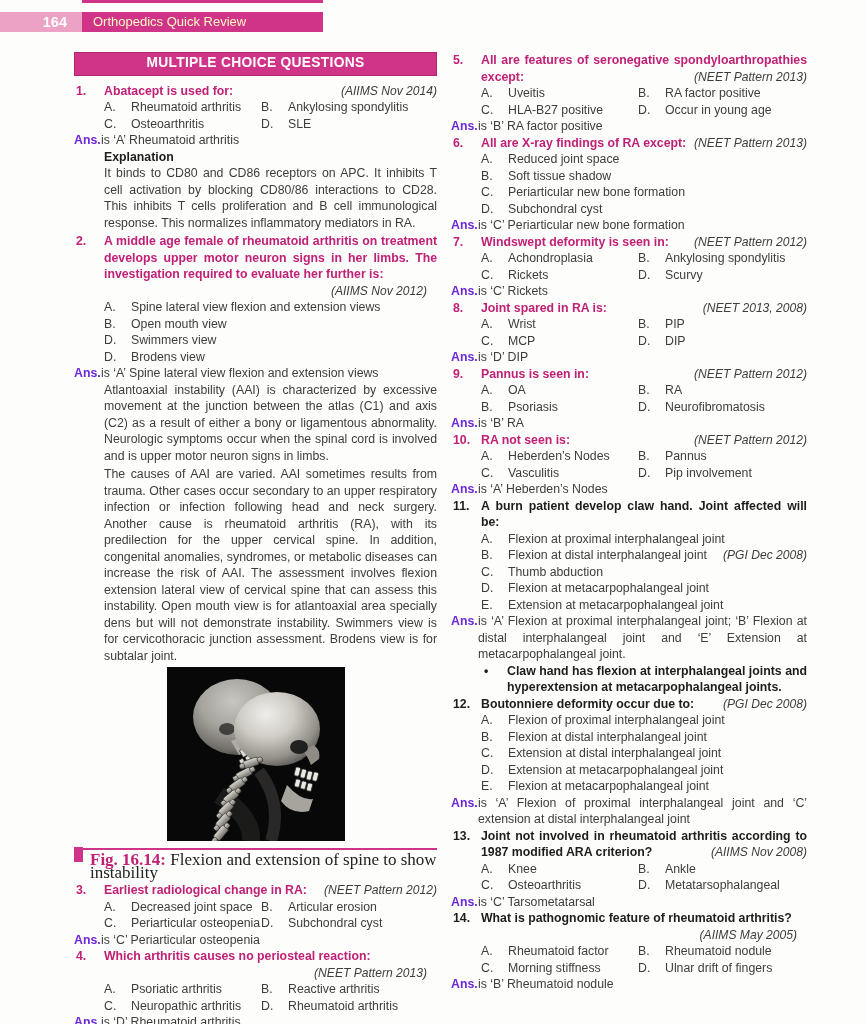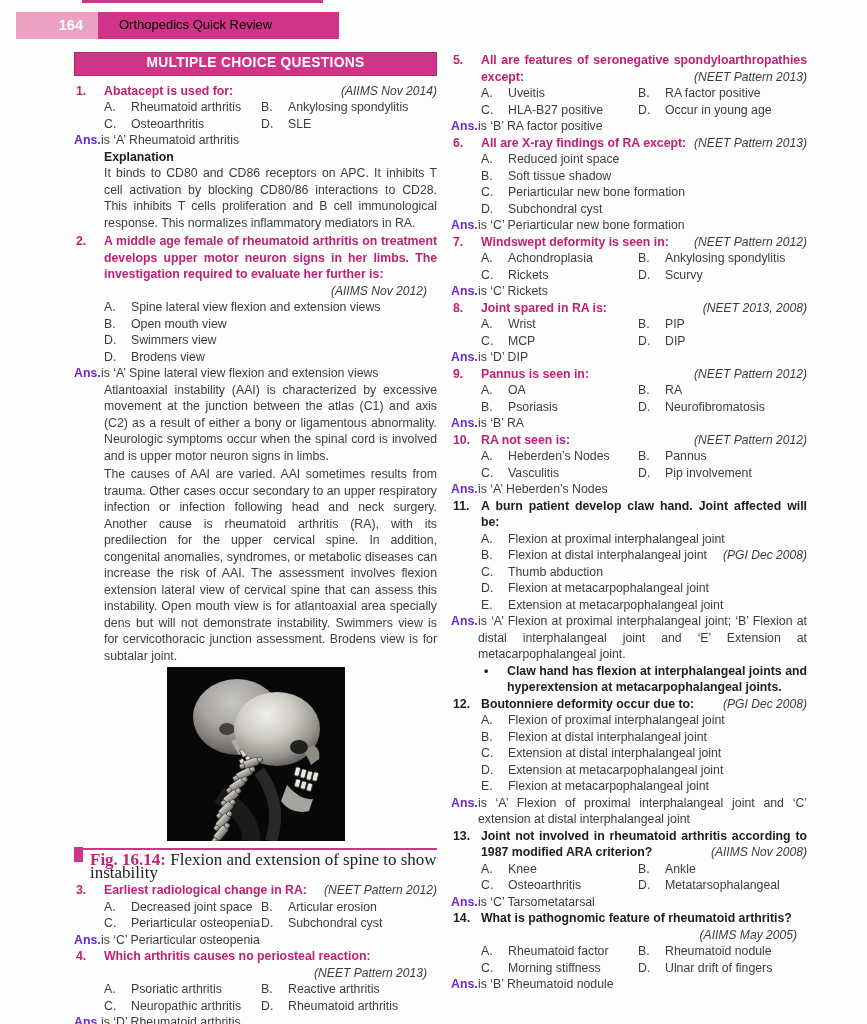--- a/index.html
+++ b/index.html
@@ -3,25 +3,25 @@
 <meta charset="utf-8">
 <style>
   * { margin:0; padding:0; box-sizing:border-box; }
   html,body { background:#ffffff; }
   body { width:867px; height:1024px; font-family:"Liberation Sans","DejaVu Sans",sans-serif; }
   .page { position:relative; width:867px; height:1024px; background:#fdfdfc; overflow:hidden;
           font-size:12.3px; line-height:16.5px; color:#3d3d3d; }
 
   .top-sliver { position:absolute; left:82px; top:0; width:241px; height:3px; background:#d03488; }
 
-  .header { position:absolute; left:16px; top:12px; height:27px; display:flex; }
+  .header { position:absolute; left:0; top:12px; height:20px; display:flex; }
   .page-num { width:82px; background:#eca2c4; color:#fff; font-weight:bold; font-size:14.5px;
               display:flex; align-items:center; justify-content:flex-end; padding-right:15px; }
-  .book-title { width:241px; background:#d03488; color:#000000; font-size:13px;
-                display:flex; align-items:center; padding-left:21px; }
+  .book-title { width:241px; background:#d03488; color:#fef9c3; font-size:13px;
+                display:flex; align-items:center; padding-left:11px; }
 
   .content { position:absolute; left:74px; top:52px; display:flex; gap:14px; }
   .col-left { width:363px; }
   .col-right { width:356px; }
 
   .mcq-box { background:#d03488; border:1px solid #b5256f; color:#fff; font-weight:bold;
              text-align:center; font-size:13.8px; letter-spacing:.3px; padding:2px 0 3px; margin-bottom:7px; }
 
   .q { position:relative; padding-left:30px; }
   .q-num { position:absolute; left:2px; top:0; font-weight:bold; color:#c12077; }

